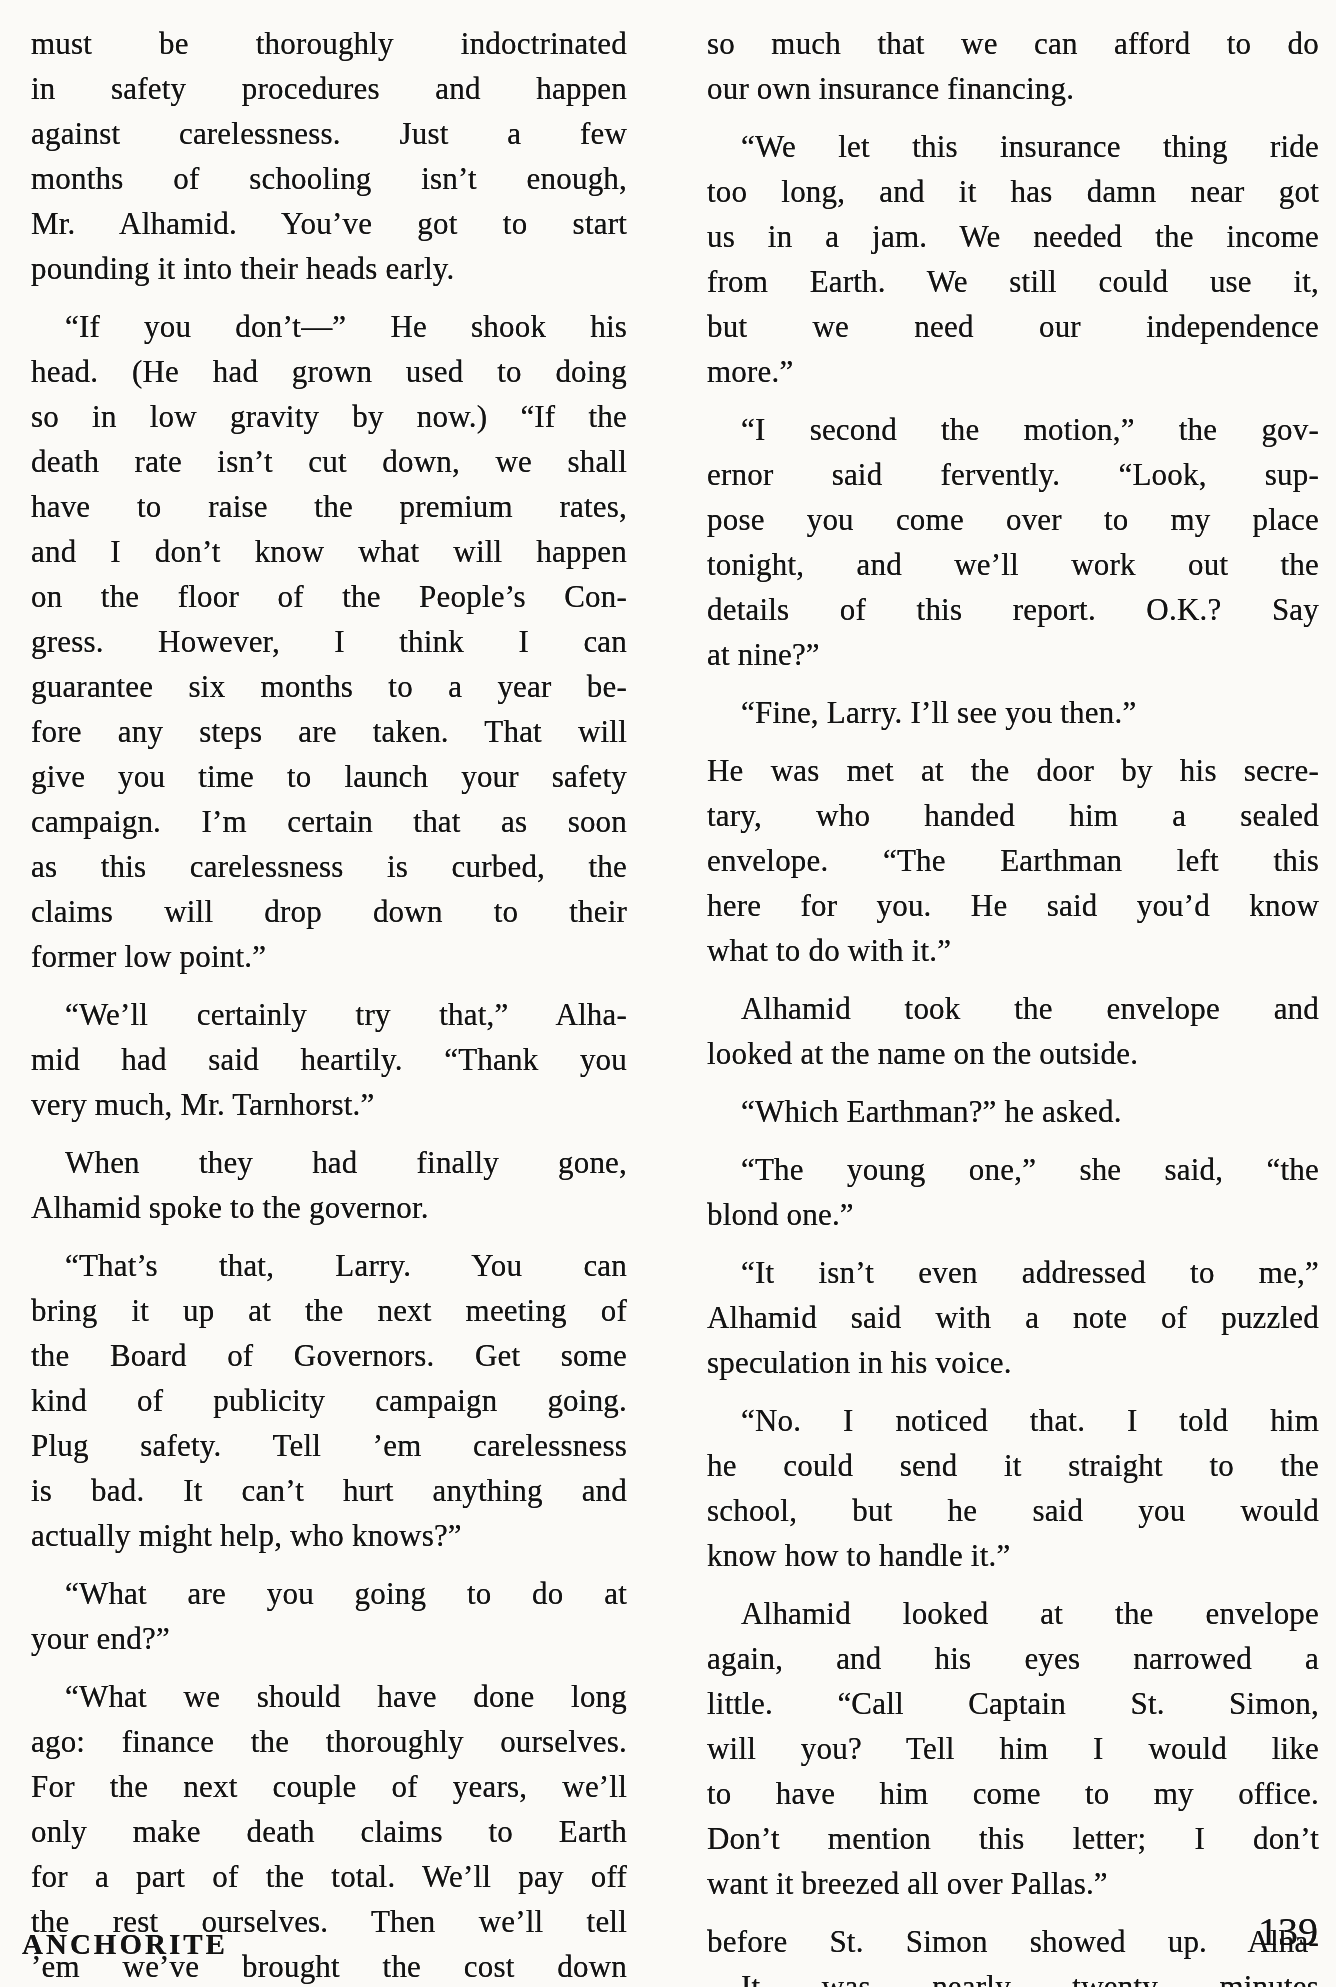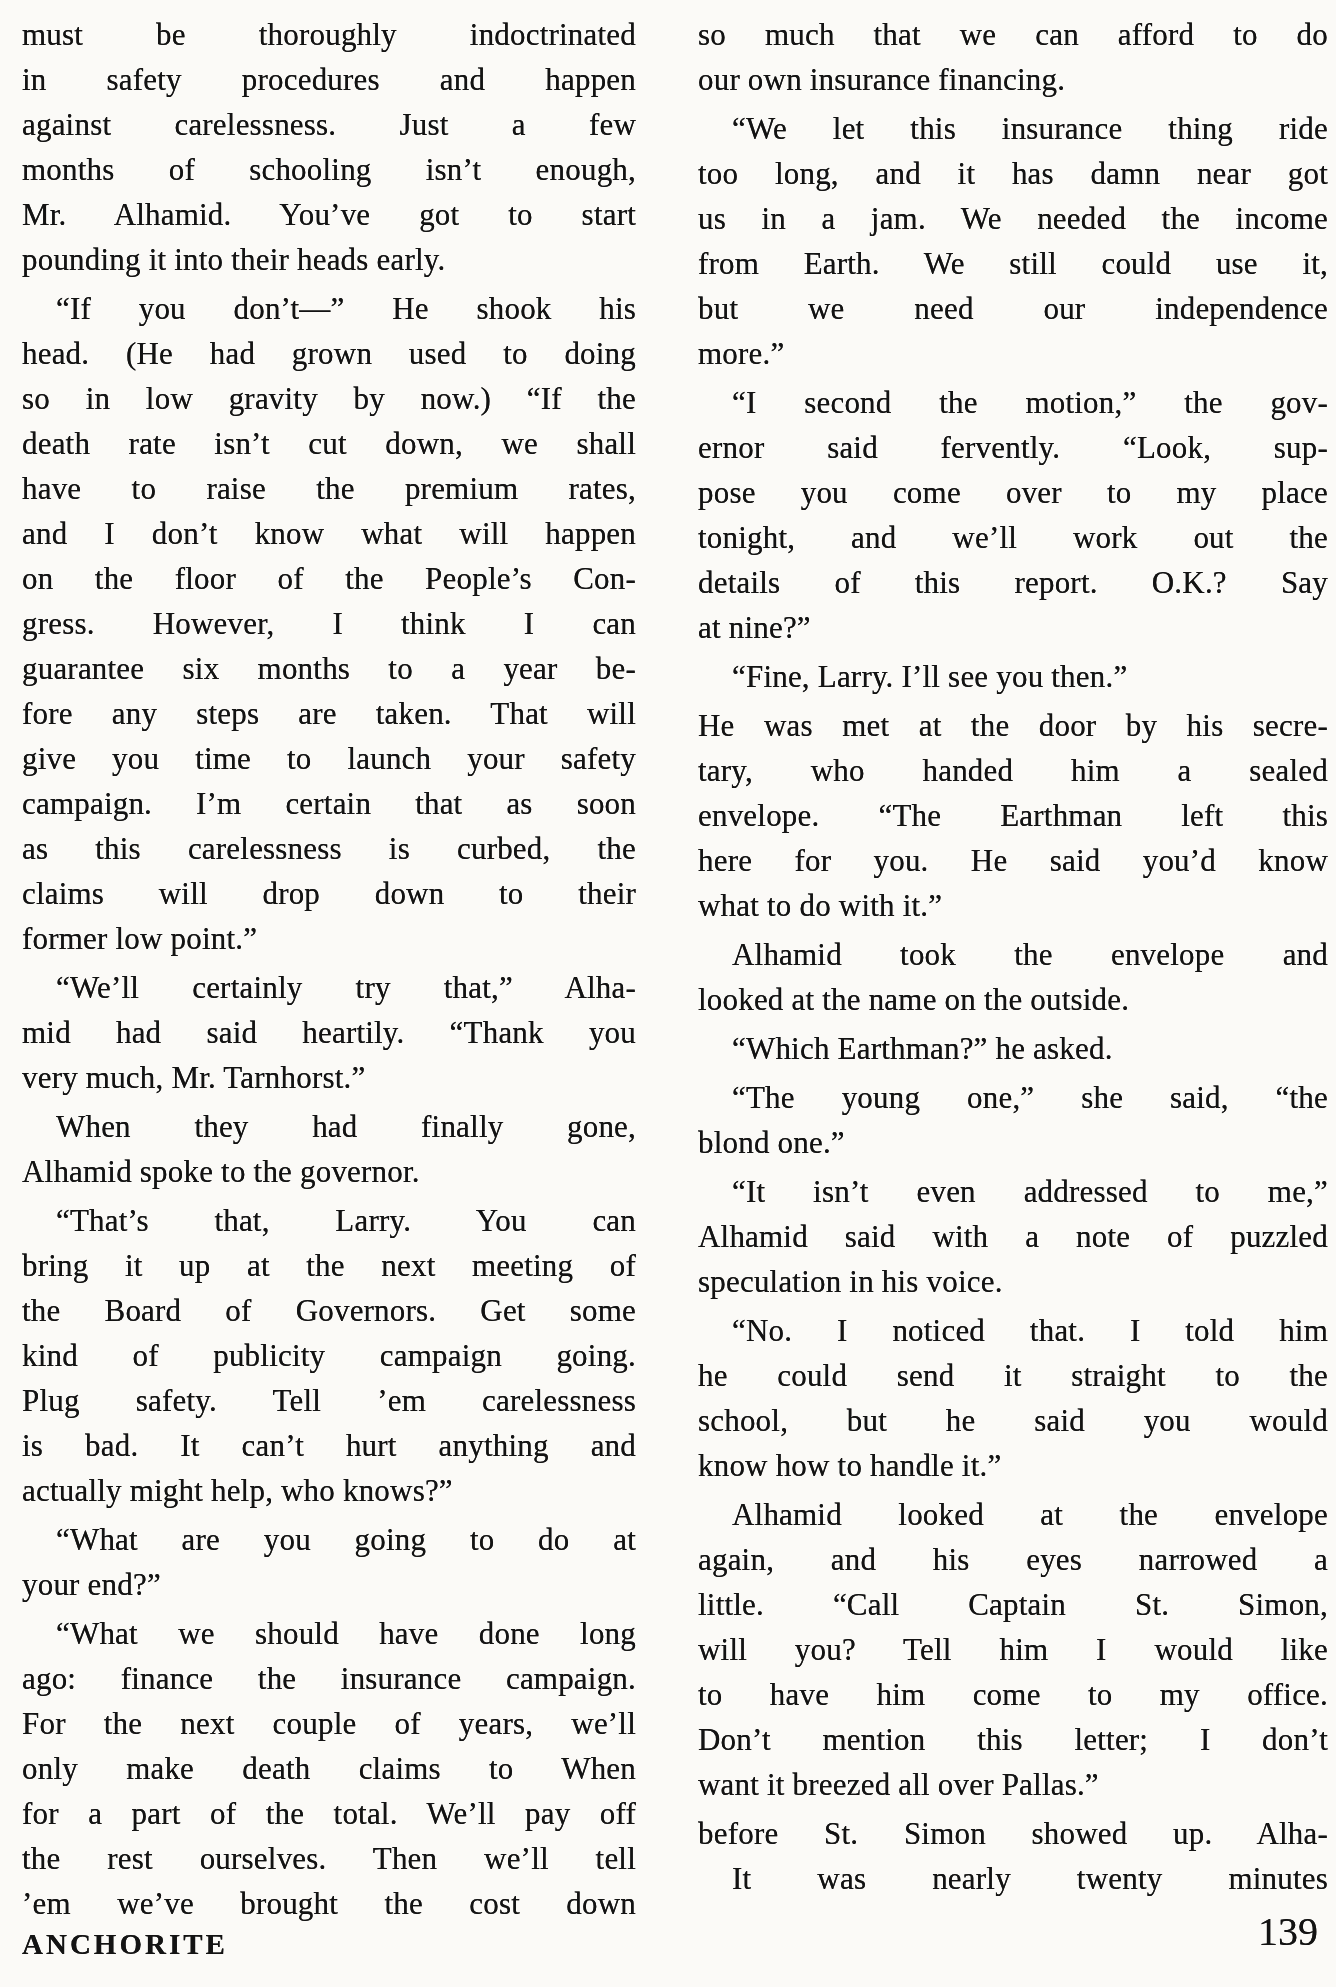--- a/index.html
+++ b/index.html
@@ -18,21 +18,21 @@
     width:1336px;height:1987px;
     overflow:hidden;
     background:var(--paper);
   }
   .col{
     position:absolute;
     top:8px;
   }
   .col.left{ left:18px;  width:622px; }
   .col.right{ left:694px; width:638px; }
-  .para{margin:4px;padding:0;}
+  .para{margin:13px;padding:0;}
   .line{
     height:45px;
     line-height:45px;
     font-size:31px;
     letter-spacing:0.2px;
     text-align:justify;
     text-align-last:justify;
     white-space:normal;
     color:var(--ink);
     text-shadow:0 0 0.6px rgba(10,10,10,0.85);
@@ -108,23 +108,23 @@
         <div class="line">Plug safety. Tell ’em carelessness</div>
         <div class="line">is bad. It can’t hurt anything and</div>
         <div class="line para-end">actually might help, who knows?”</div>
       </div>
       <div class="para">
         <div class="line indent">“What are you going to do at</div>
         <div class="line para-end">your end?”</div>
       </div>
       <div class="para">
         <div class="line indent">“What we should have done long</div>
-        <div class="line">ago: finance the insurance campaign.</div>
+        <div class="line">ago: finance the thoroughly ourselves.</div>
         <div class="line">For the next couple of years, we’ll</div>
-        <div class="line">only make death claims to When</div>
+        <div class="line">only make death claims to Earth</div>
         <div class="line">for a part of the total. We’ll pay off</div>
         <div class="line">the rest ourselves. Then we’ll tell</div>
         <div class="line">’em we’ve brought the cost down</div>
       </div>
     </div>
   <div class="col right" id="col-right">
       <div class="para">
         <div class="line">so much that we can afford to do</div>
         <div class="line para-end">our own insurance financing.</div>
       </div>

